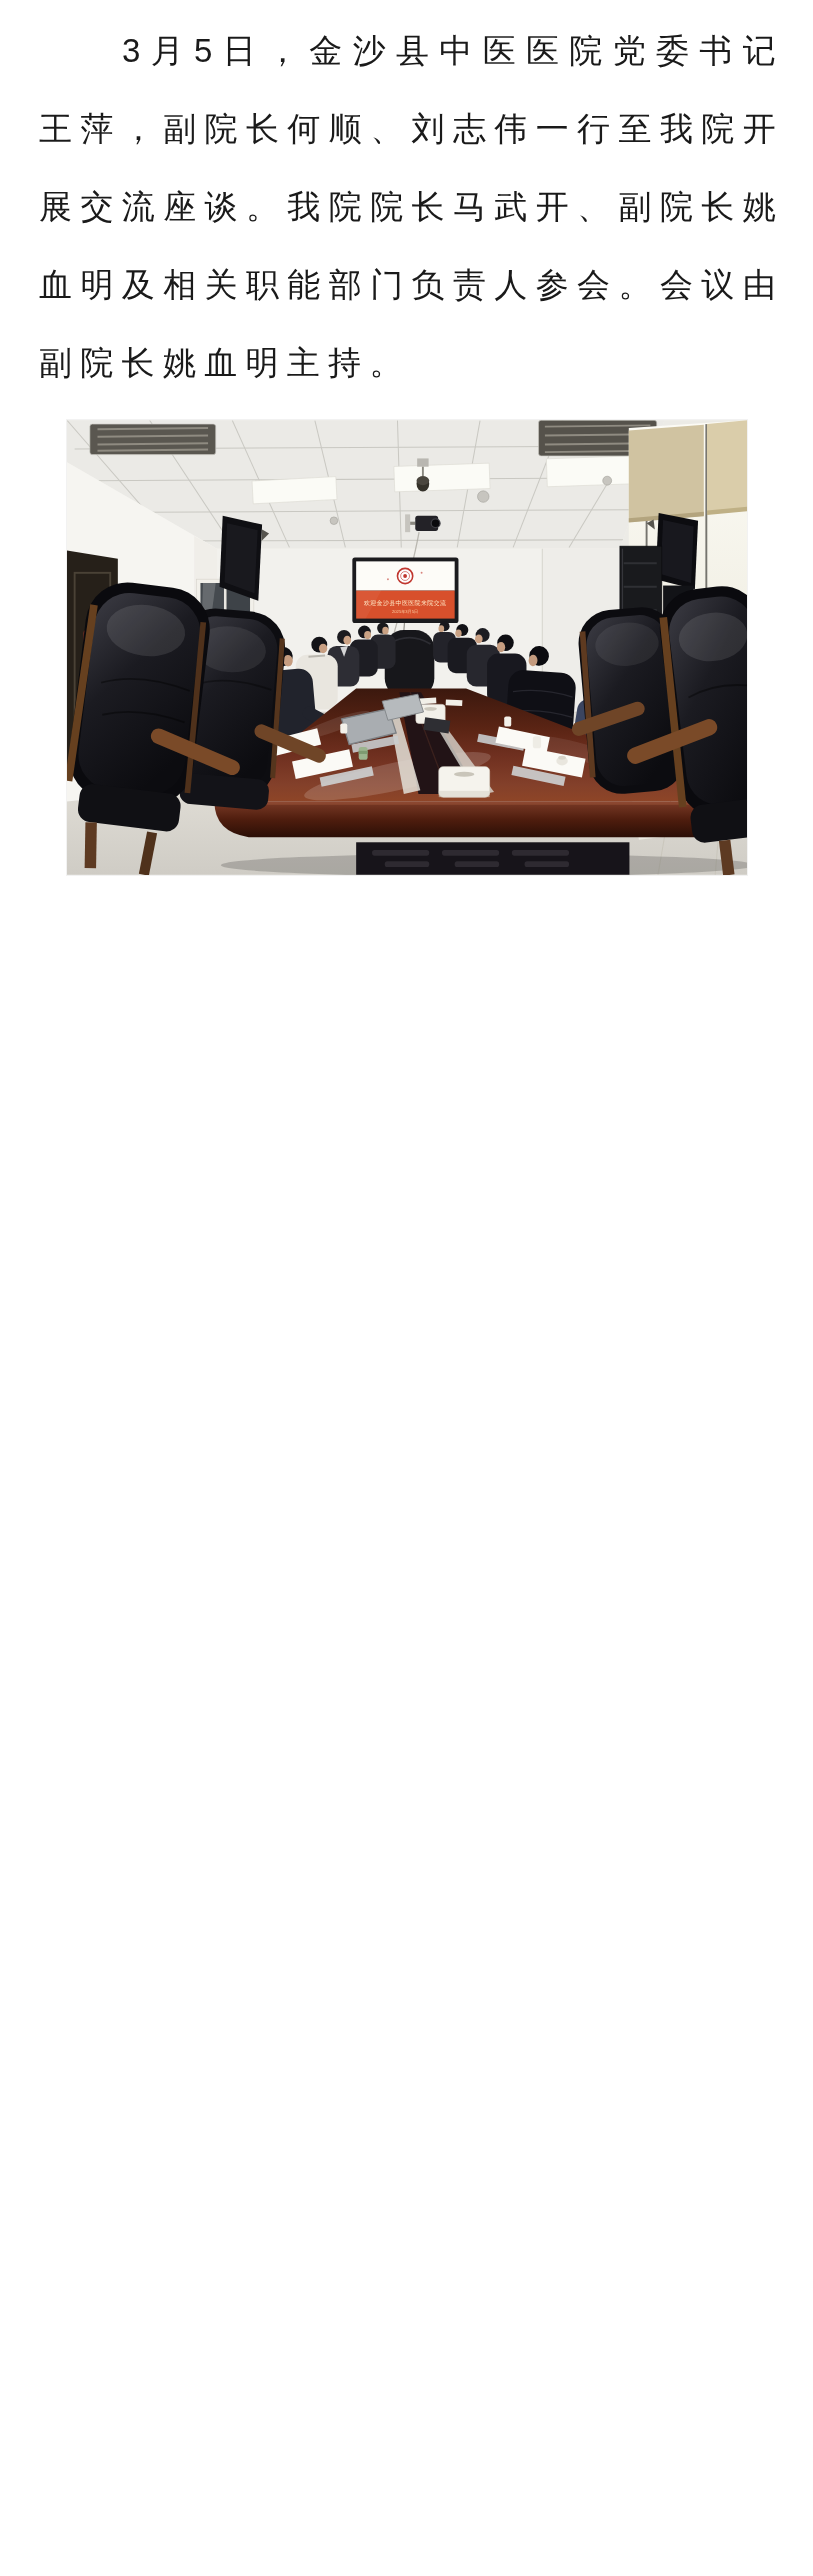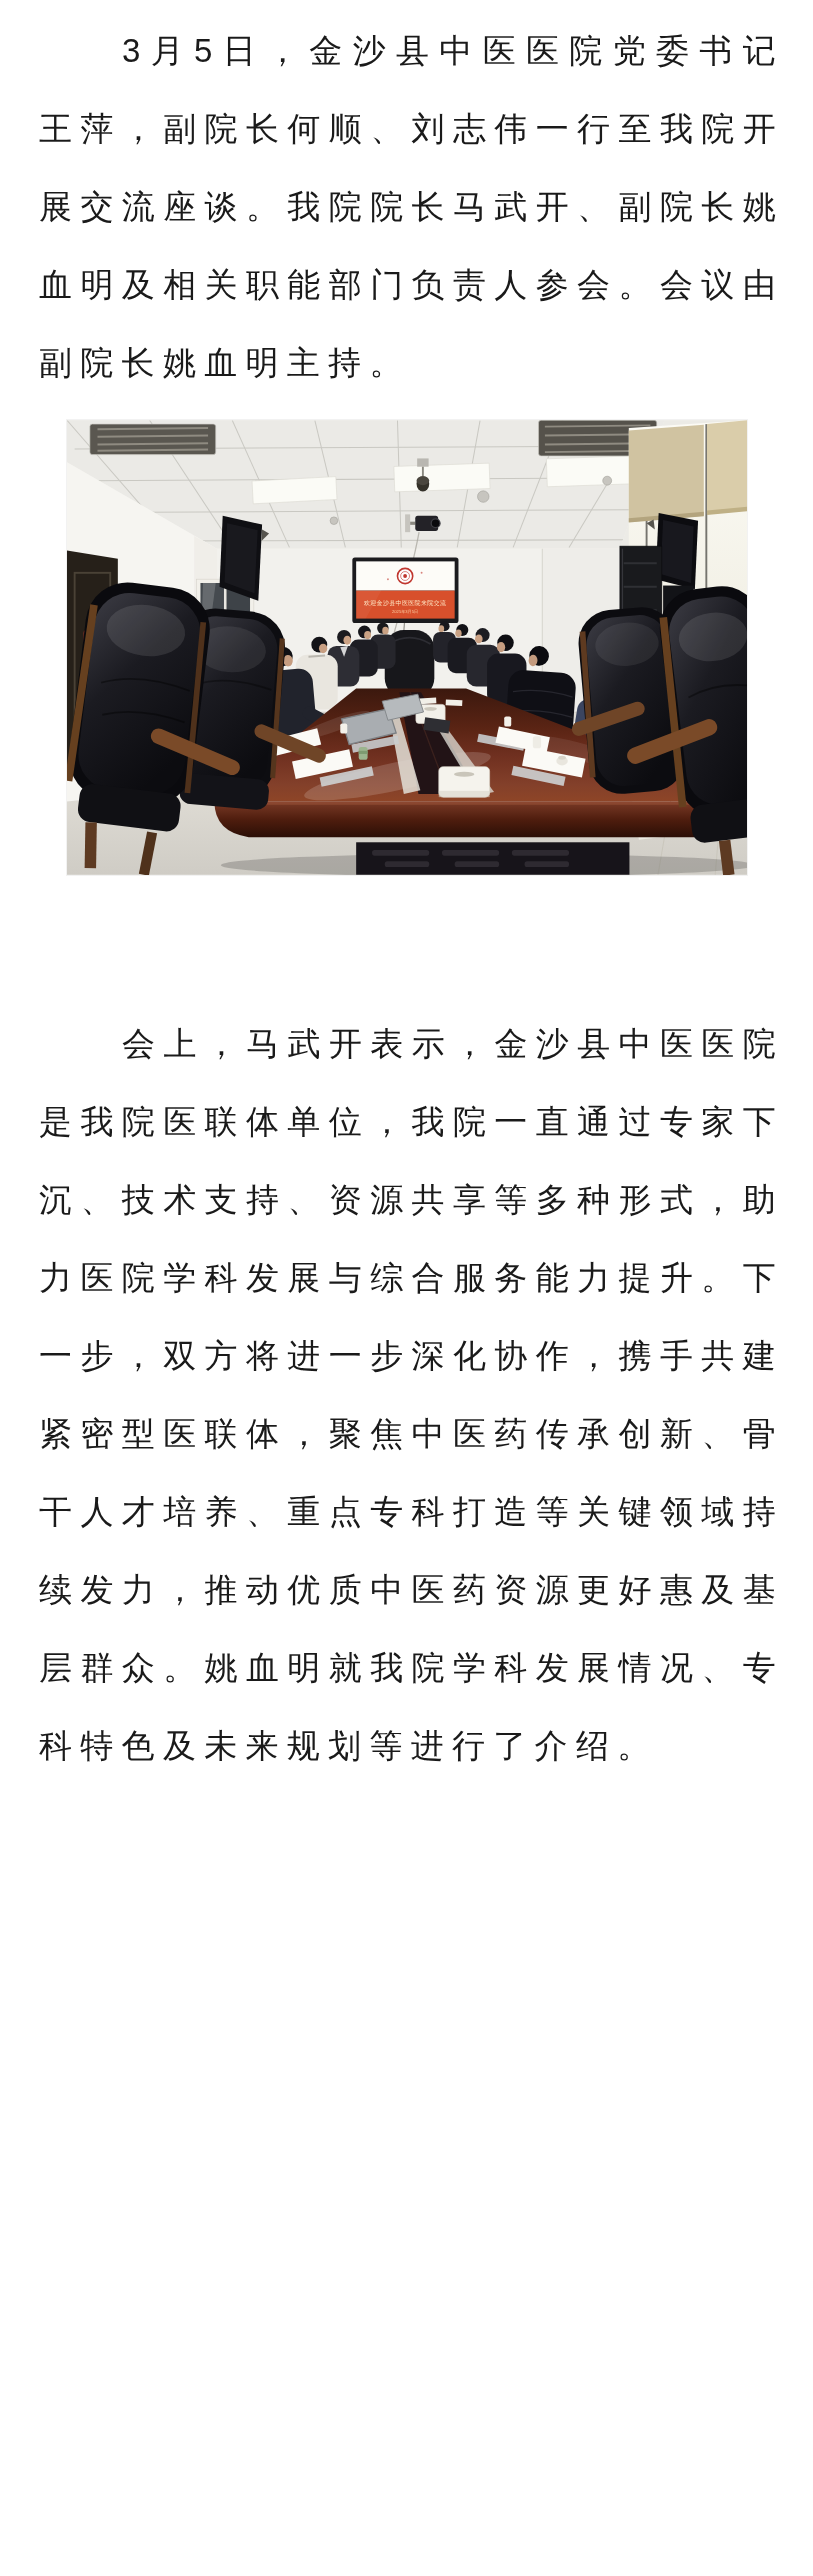--- a/index.html
+++ b/index.html
@@ -408,16 +408,15 @@
           <ellipse cx="1030" cy="340" rx="54" ry="38" fill="#ffffff" opacity="0.1"></ellipse>
           <path d="M980,430 Q1032,408 1096,428" stroke="#000000" stroke-width="3" opacity="0.4" fill="none"></path>
           <rect x="872" y="494" width="150" height="26" rx="13" fill="#7a4a28" transform="rotate(-14 900 505)"></rect>
           <rect x="960" y="600" width="110" height="60" rx="20" fill="#101014"></rect>
           <rect x="1000" y="660" width="18" height="55" fill="#5d3a22"></rect>
         </g>
       </g>
     </svg>
   </div>
 
-  <p class="para after-photo">会上，马武开表示，金沙县中医医院是我院医联体单位，我院一直通过专家下沉、技术支持、资源共享等多种形式，助力医院学科发展与综合服务能力提升。下一步，双方将进一步深化协作，携手共建紧密型医联体，聚焦中医药传承创新、骨干人才培养、重点专科打造等关键领域持续发力，推动优质中医药资源更好惠及基层群众。姚血明就我院学科发展情况、专科特色及未来规划等进行了介绍。</p>
 
 </div>
 
 
 </body></html>

